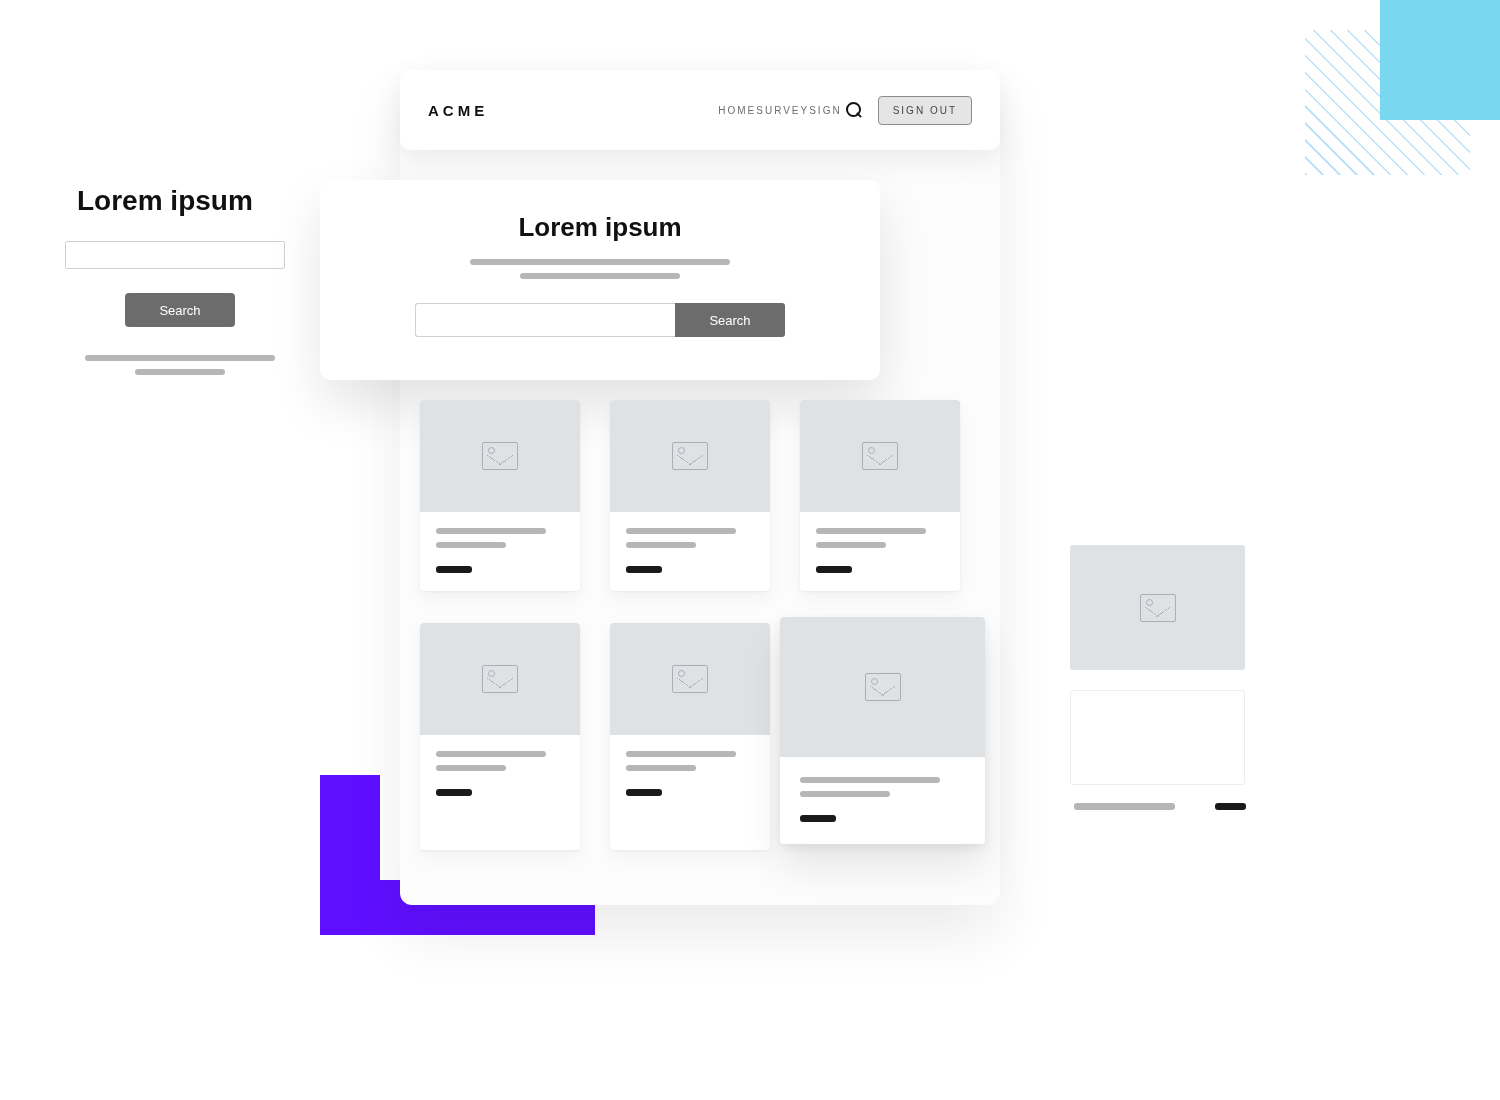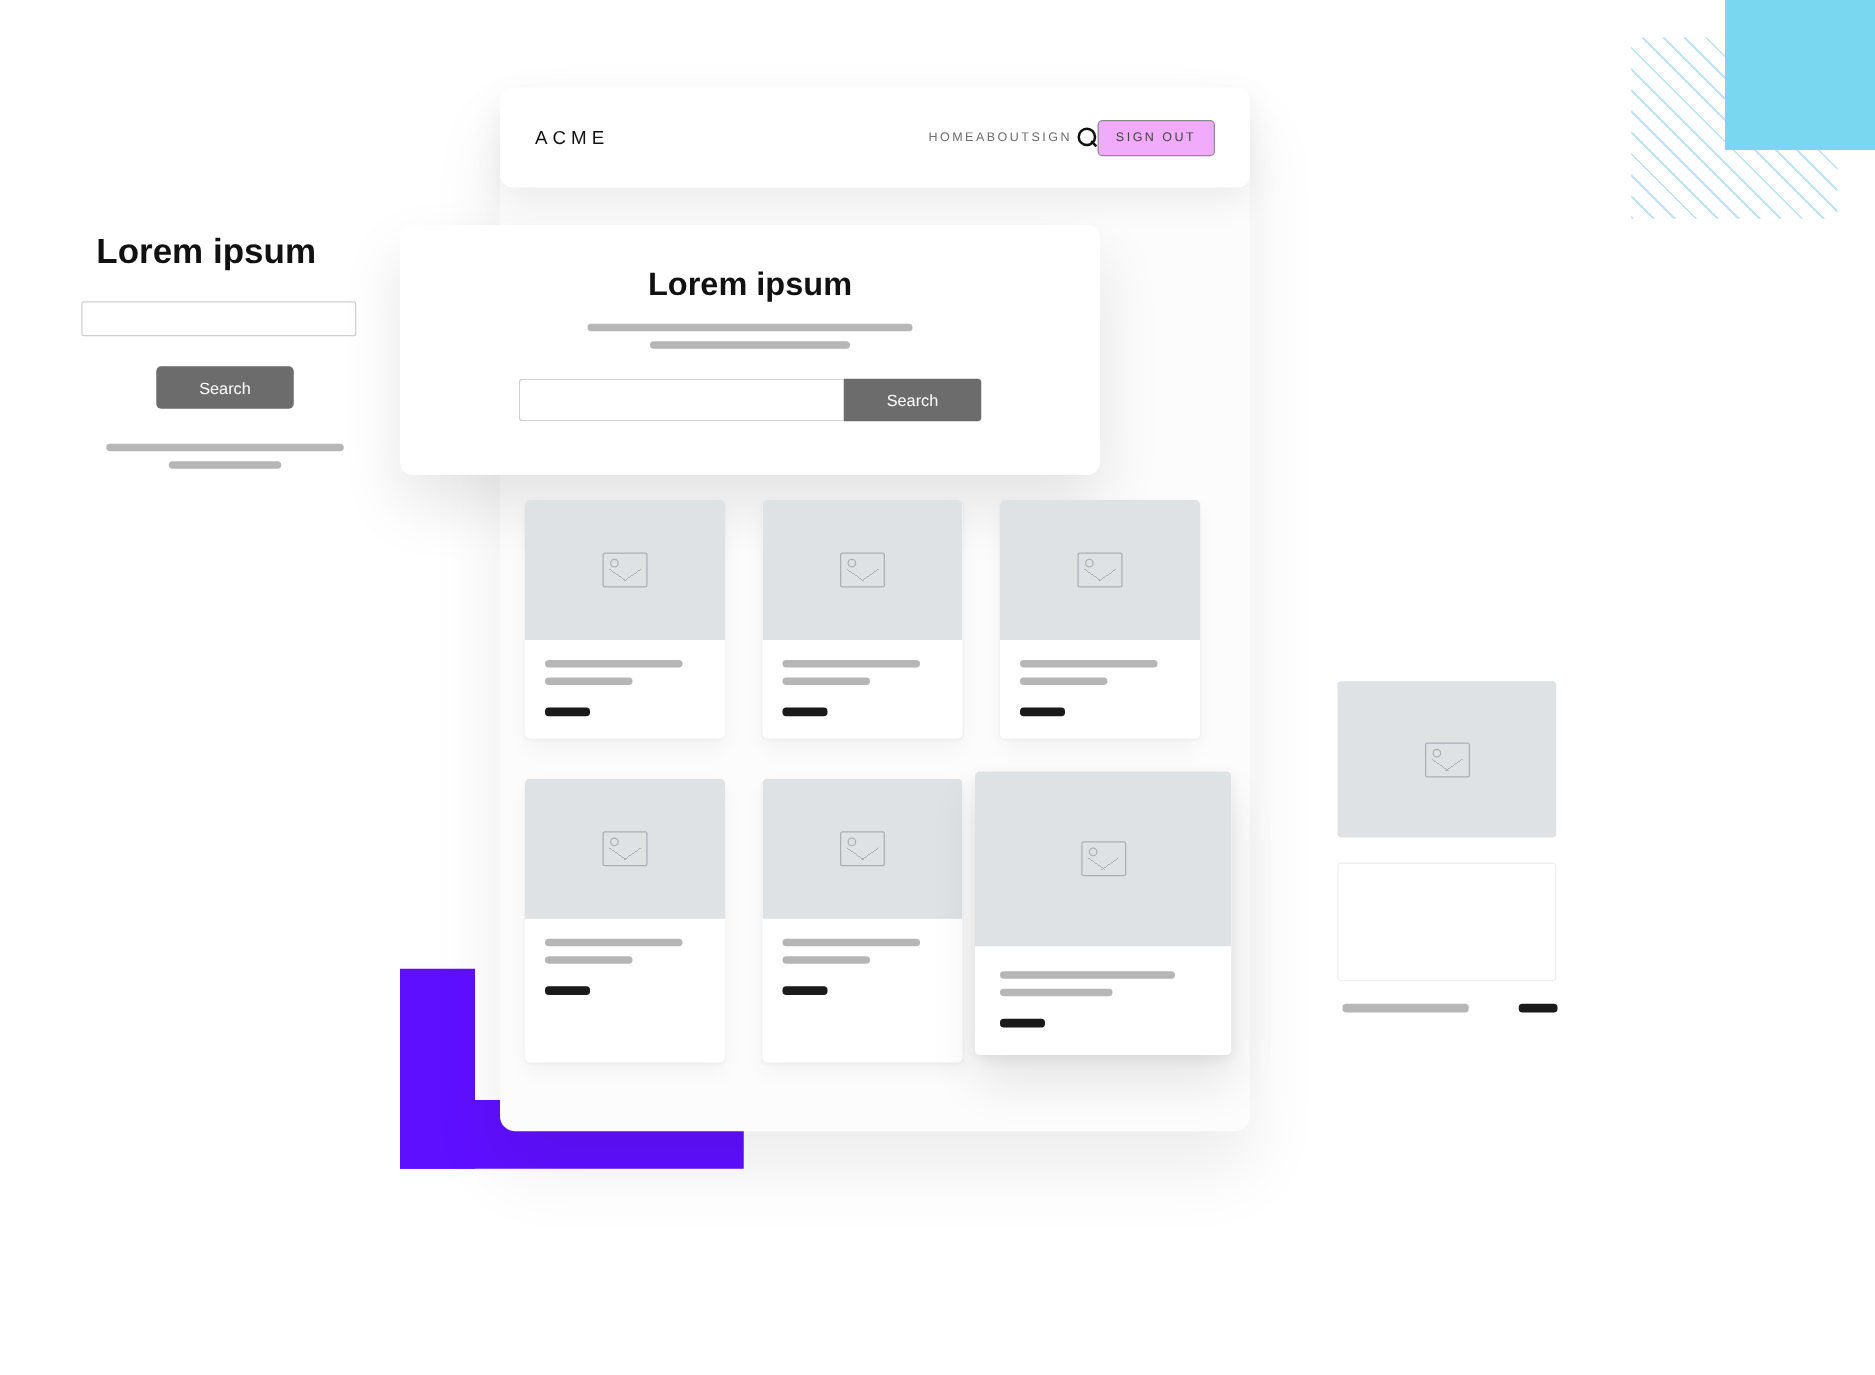--- a/index.html
+++ b/index.html
@@ -106,21 +106,21 @@
     height: 80px;
     background: #fff;
     border-radius: 10px;
     box-shadow: 0 10px 28px rgba(0,0,0,0.07);
     display: flex;
     align-items: center;
     padding: 0 28px;
   }
   .brand {
     font-size: 15px;
-    font-weight: 400;
+    font-weight: 700;
     letter-spacing: 4px;
     color: #111;
   }
   .nav { display: flex; margin-left: auto; align-items: center; }
   .nav a {
     font-size: 10px;
     letter-spacing: 2px;
     color: #6d6d6d;
     text-decoration: none;
     cursor: pointer;
@@ -139,28 +139,28 @@
   }
   .search-icon::after {
     content:"";
     position:absolute;
     width:6px;height:2px;background:#111;
     transform:rotate(45deg);
     left:10px;top:12px;
   }
   .signout-btn {
     border:1px solid #8c8c8c;
-    background:#f0abfc;
+    background:#e5e5e5;
     color:#444;
     font-size:10px;
     letter-spacing:2px;
     padding:8px 14px;
     border-radius:4px;
     cursor:pointer;
-    margin-left: 0;
+    margin-left: 16px;
     text-align: center;
   }
 
   
   .search-card {
     position: absolute;
     left: 320px;
     top: 180px;
     width: 560px;
     height: 200px;
@@ -290,21 +290,21 @@
       <div class="ln2"></div>
   </div>
 </div>
 
 <div class="main-app"></div>
 
 <div class="header-bar">
   <div class="brand">ACME</div>
   <div class="nav">
     <a>HOME</a>
-    <a>ABOUT</a>
+    <a>SURVEY</a>
     <a>SIGN</a>
     <span class="search-icon"></span>
     <button class="signout-btn">SIGN OUT</button>
   </div>
 </div>
 
 <div class="search-card">
   <h1>Lorem ipsum</h1>
   <div class="sub-lines">
     <div class="s1"></div>

